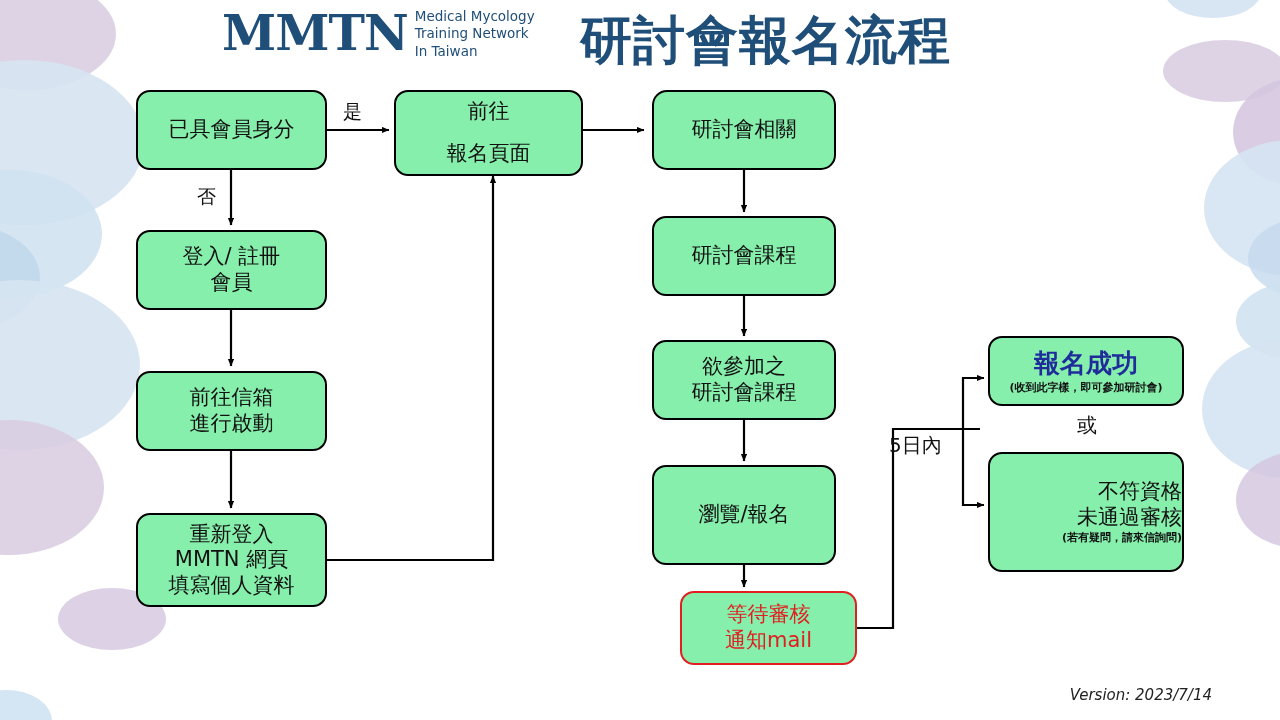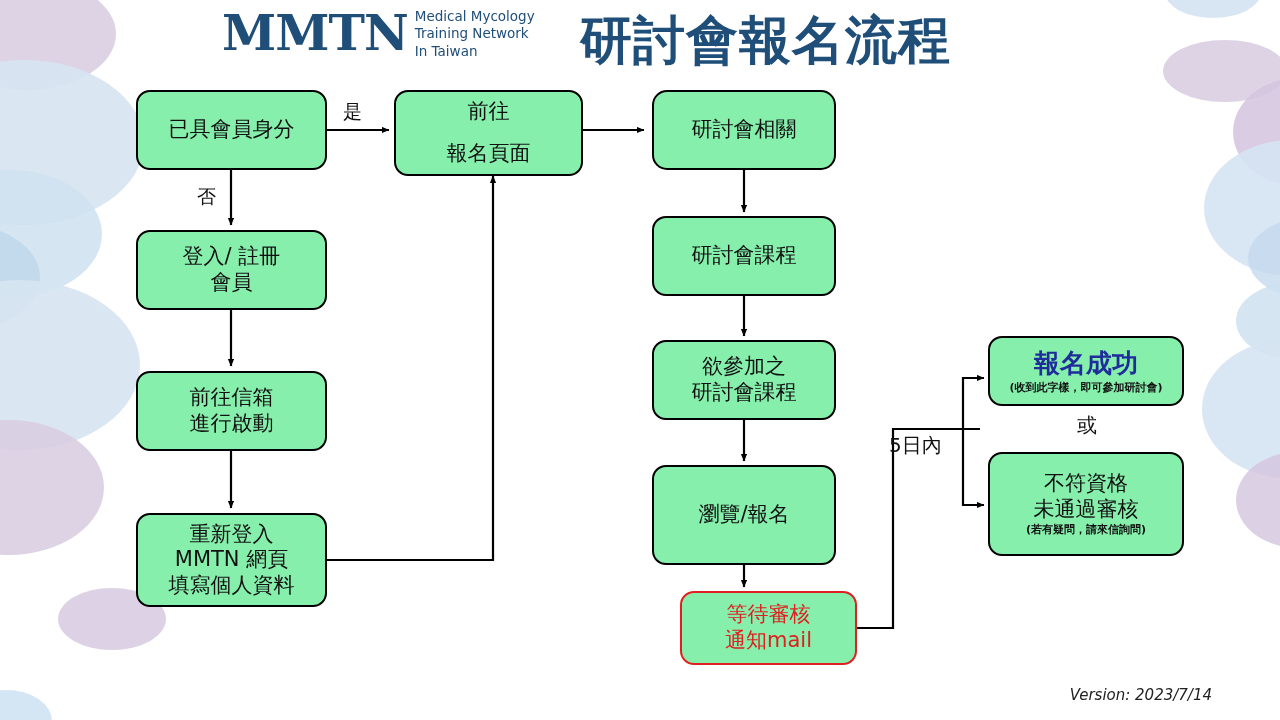--- a/index.html
+++ b/index.html
@@ -250,21 +250,21 @@
   <div class="node red" style="left:680px;top:591px;width:177px;height:74px;">
     <span class="ln">等待審核</span>
     <span class="ln">通知mail</span>
   </div>
 
   <div class="node accent-title" style="left:988px;top:336px;width:196px;height:70px;">
     <span class="ln big">報名成功</span>
     <span class="small">(收到此字樣，即可參加研討會)</span>
   </div>
 
-  <div class="node" style="left:988px;top:452px;width:196px;height:104px;">
+  <div class="node" style="left:988px;top:452px;width:196px;height:120px;align-items:flex-end;">
     <span class="ln">不符資格</span>
     <span class="ln">未通過審核</span>
     <span class="small">(若有疑問，請來信詢問)</span>
   </div>
 
   <div class="edge-label" style="left:343px;top:99px;">是</div>
   <div class="edge-label" style="left:197px;top:184px;">否</div>
   <div class="edge-label" style="left:889px;top:432px;font-size:20px;">5日內</div>
   <div class="edge-label" style="left:1077px;top:412px;font-size:20px;">或</div>
 

